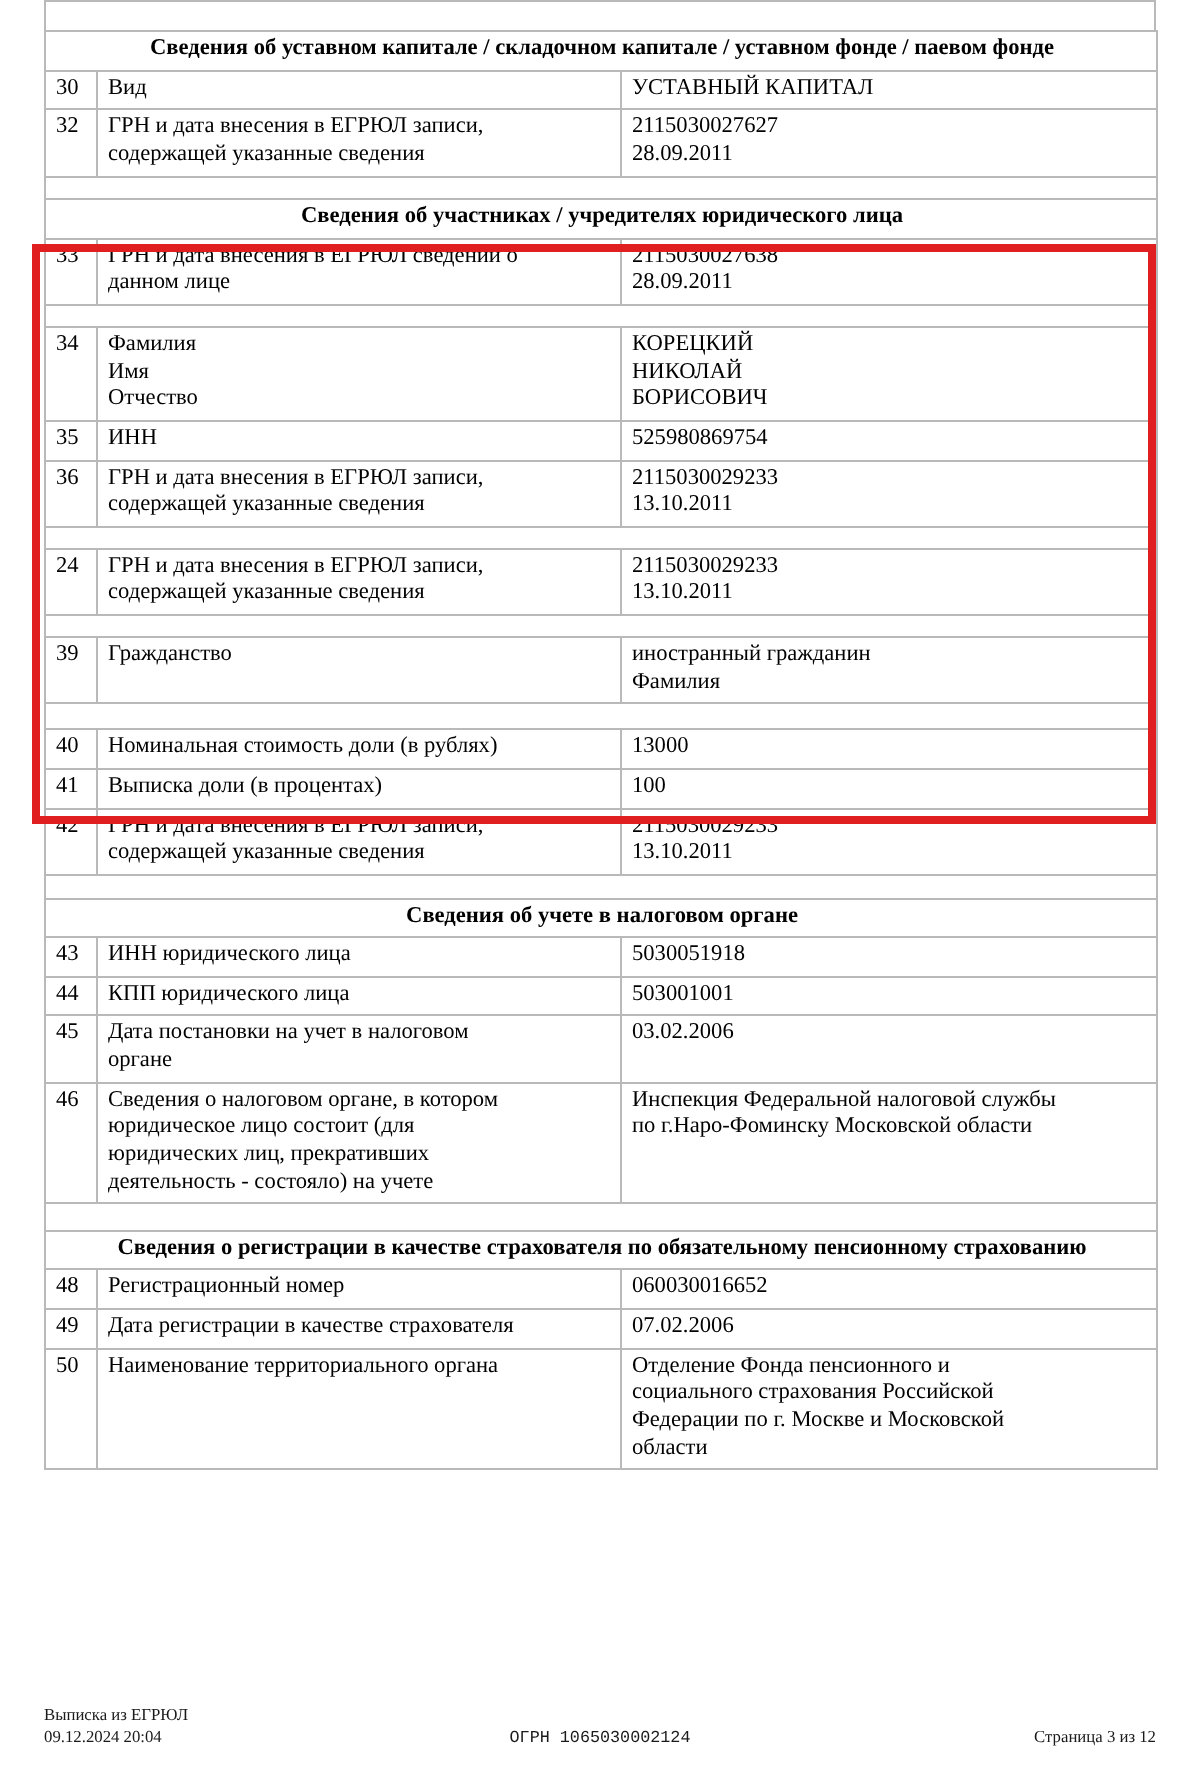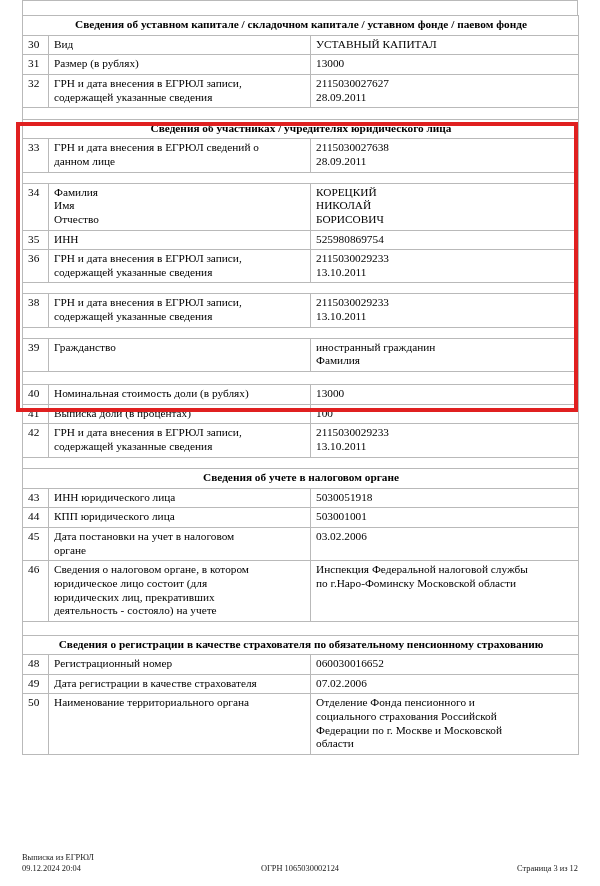--- a/index.html
+++ b/index.html
@@ -98,21 +98,21 @@
     position: absolute;
     left: 22px;
     top: 853px;
     width: 556px;
     font-size: 8.4px;
     line-height: 1.25;
     color: #1a1a1a;
   }
   .footer-row { position: relative; height: 24px; }
   .f-left  { position: absolute; left: 0;   top: 0; text-align: left; }
-  .f-mid   { position: absolute; left: 50%; top: 11px; transform: translateX(-50%); white-space: nowrap; }
+  .f-mid   { position: absolute; left: 50%; top: 11px; transform: translateX(-50%); white-space: nowrap; font-family: Liberation Mono, monospace; }
   .f-right { position: absolute; right: 0;  top: 11px; text-align: left; white-space: nowrap; }
 </style>
 </head>
 <body>
 
 <div class="page">
 
   <div class="topband"></div>
 
   <table class="egrul">
@@ -124,25 +124,20 @@
     <tbody>
       <tr>
         <td class="section" colspan="3">Сведения об уставном капитале / складочном капитале / уставном фонде / паевом фонде</td>
       </tr>
       <tr>
         <td class="num">30</td>
         <td class="multiline">Вид</td>
         <td class="multiline">УСТАВНЫЙ КАПИТАЛ</td>
       </tr>
       <tr>
-        <td class="num">31</td>
-        <td class="multiline">Размер (в рублях)</td>
-        <td class="multiline">13000</td>
-      </tr>
-      <tr>
         <td class="num">32</td>
         <td class="multiline">ГРН и дата внесения в ЕГРЮЛ записи,
 содержащей указанные сведения</td>
         <td class="multiline">2115030027627
 28.09.2011</td>
       </tr>
       <tr class="gap">
           <td colspan="3"></td>
         </tr>
     </tbody>
@@ -186,21 +181,21 @@
         <td class="num">36</td>
         <td class="multiline">ГРН и дата внесения в ЕГРЮЛ записи,
 содержащей указанные сведения</td>
         <td class="multiline">2115030029233
 13.10.2011</td>
       </tr>
       <tr class="gap">
           <td colspan="3"></td>
         </tr>
       <tr>
-        <td class="num">38</td>
+        <td class="num">24</td>
         <td class="multiline">ГРН и дата внесения в ЕГРЮЛ записи,
 содержащей указанные сведения</td>
         <td class="multiline">2115030029233
 13.10.2011</td>
       </tr>
       <tr class="gap">
           <td colspan="3"></td>
         </tr>
       <tr>
         <td class="num">39</td>

